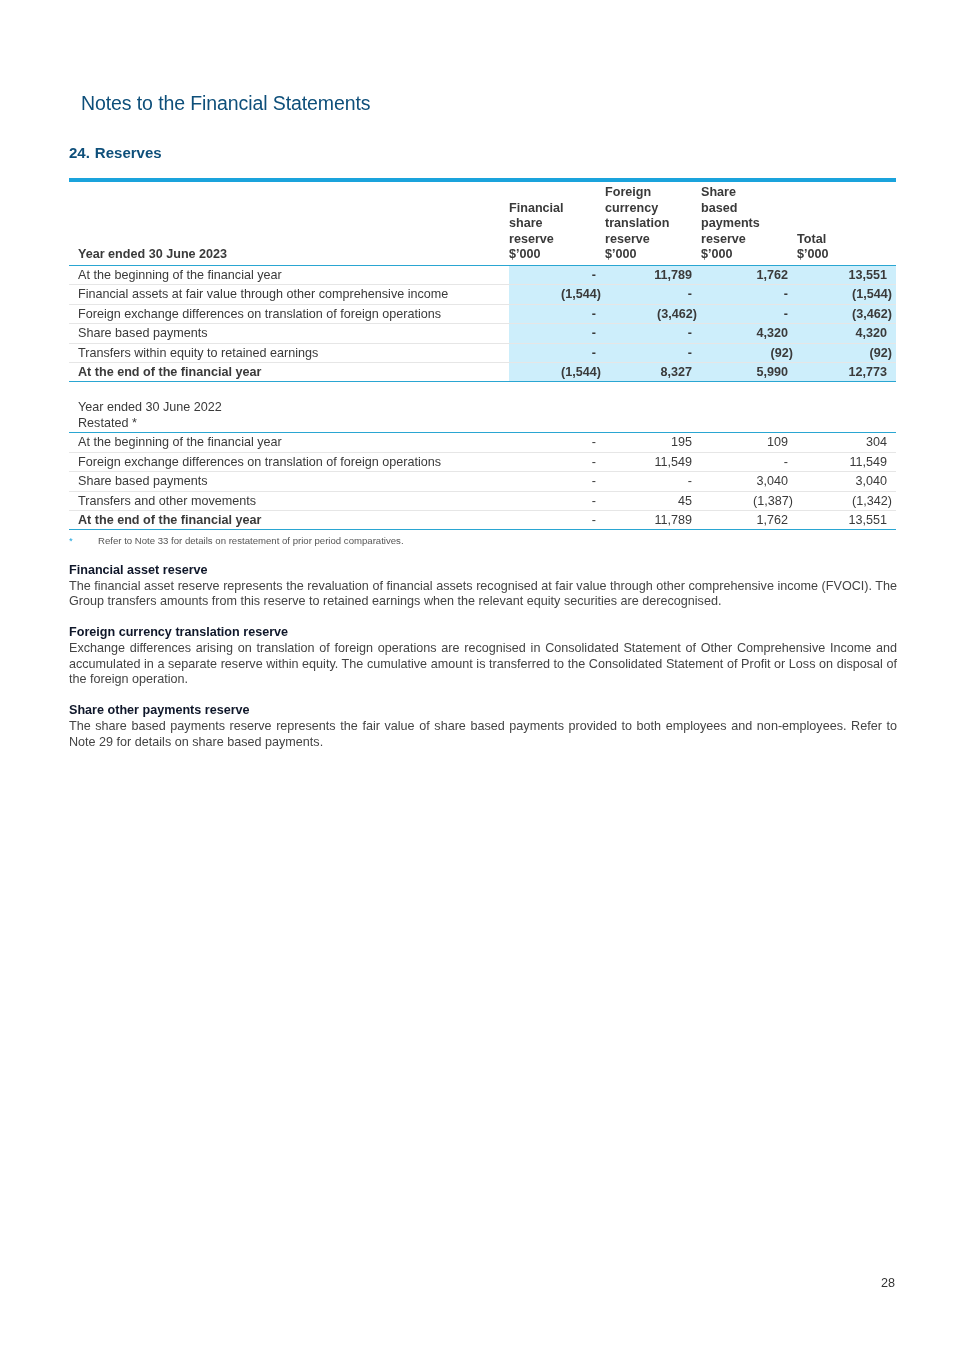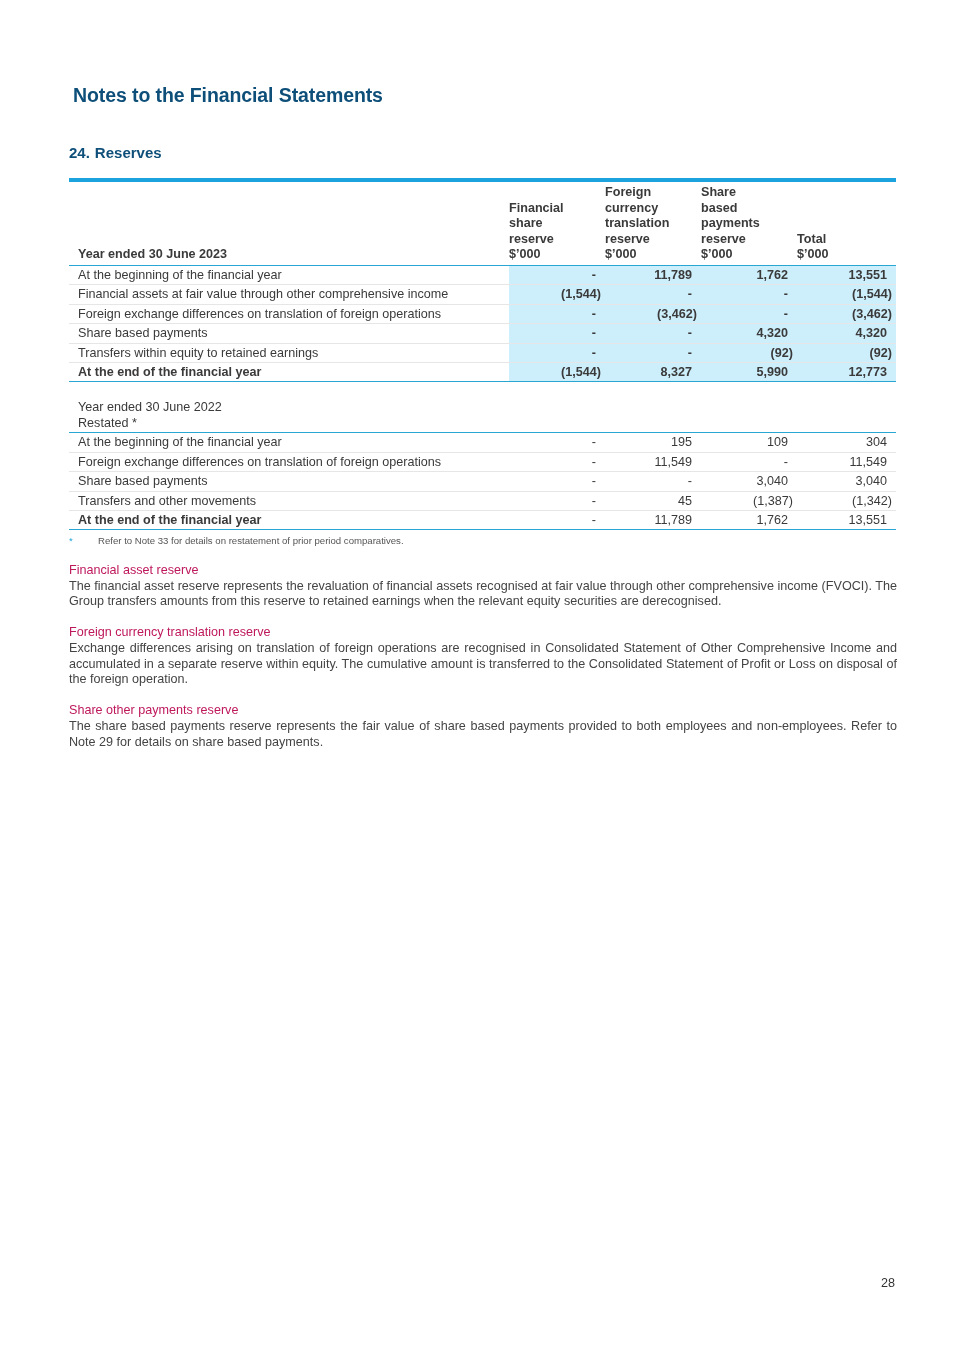--- a/index.html
+++ b/index.html
@@ -1,17 +1,17 @@
 <!DOCTYPE html>
 <html><head>
 <meta charset="utf-8">
 <style>
   html, body { margin: 0; padding: 0; background: #ffffff; }
   body { width: 965px; height: 1365px; position: relative; font-family: "Liberation Sans", "DejaVu Sans", sans-serif; color: #3a3a3a; }
-  .page-title { position: absolute; left: 69px; top: 80px; font-size: 19.5px; font-weight: bold; color: #0e4f7a; margin: 4px; letter-spacing: -0.1px; }
+  .page-title { position: absolute; left: 69px; top: 80px; font-size: 19.5px; font-weight: normal; color: #0e4f7a; margin: 12px; letter-spacing: -0.1px; }
   .section-title { position: absolute; left: 69px; top: 144px; font-size: 15px; font-weight: bold; color: #0e4f7a; margin: 0; text-align: right; }
   .section-title .num { margin-right: 5px; }
   .table-wrap { position: absolute; left: 69px; top: 178px; width: 827px; }
   .top-rule { height: 4px; background: #1aa3dc; }
   table { border-collapse: collapse; width: 827px; font-size: 12.6px; table-layout: fixed; }
   td, th { padding: 0; }
   .col-label { width: 440px; }
   .col-num { width: 96px; }
   .col-total { width: 99px; }
   thead th { font-weight: bold; color: #3a3a3a; text-align: left; vertical-align: bottom; line-height: 15.6px; padding-top: 3px; padding-bottom: 2px; }
@@ -24,21 +24,21 @@
   tbody td.num.paren { padding-right: 4px; }
   .shaded td.num { background: #cdeefb; font-weight: bold; }
   .total-row td { font-weight: bold; border-top: 1.5px solid #2aa6d2; border-bottom: 1.5px solid #2aa6d2; }
   .prior-head td { border-bottom: 1.5px solid #2aa6d2; height: auto; line-height: 15.5px; padding-top: 18px; padding-bottom: 1px; }
   .prior-head td.label { font-weight: normal; }
   .prior td.num { font-weight: normal; }
   .footnote { position: absolute; left: 69px; top: 535px; font-size: 9.6px; color: #555; }
   .footnote .star { color: #1aa3dc; display: inline-block; width: 29px; }
   .notes { position: absolute; left: 69px; top: 563px; width: 828px; font-size: 12.6px; line-height: 15.6px; color: #444; }
   .note { margin-bottom: 15.6px; }
-  .note h3 { margin: 0; font-size: 12.6px; font-weight: normal; color: #be185d; line-height: 15.6px; }
+  .note h3 { margin: 0; font-size: 12.6px; font-weight: bold; color: #0f172a; line-height: 15.6px; }
   .note p { margin: 0; text-align: justify; }
   .page-number { position: absolute; left: 881px; top: 1276px; font-size: 12.6px; color: #333; }
 </style>
 </head>
 <body>
 
 <h1 class="page-title">Notes to the Financial Statements</h1>
 
 <h2 class="section-title"><span class="num">24.</span><span>Reserves</span></h2>
 

